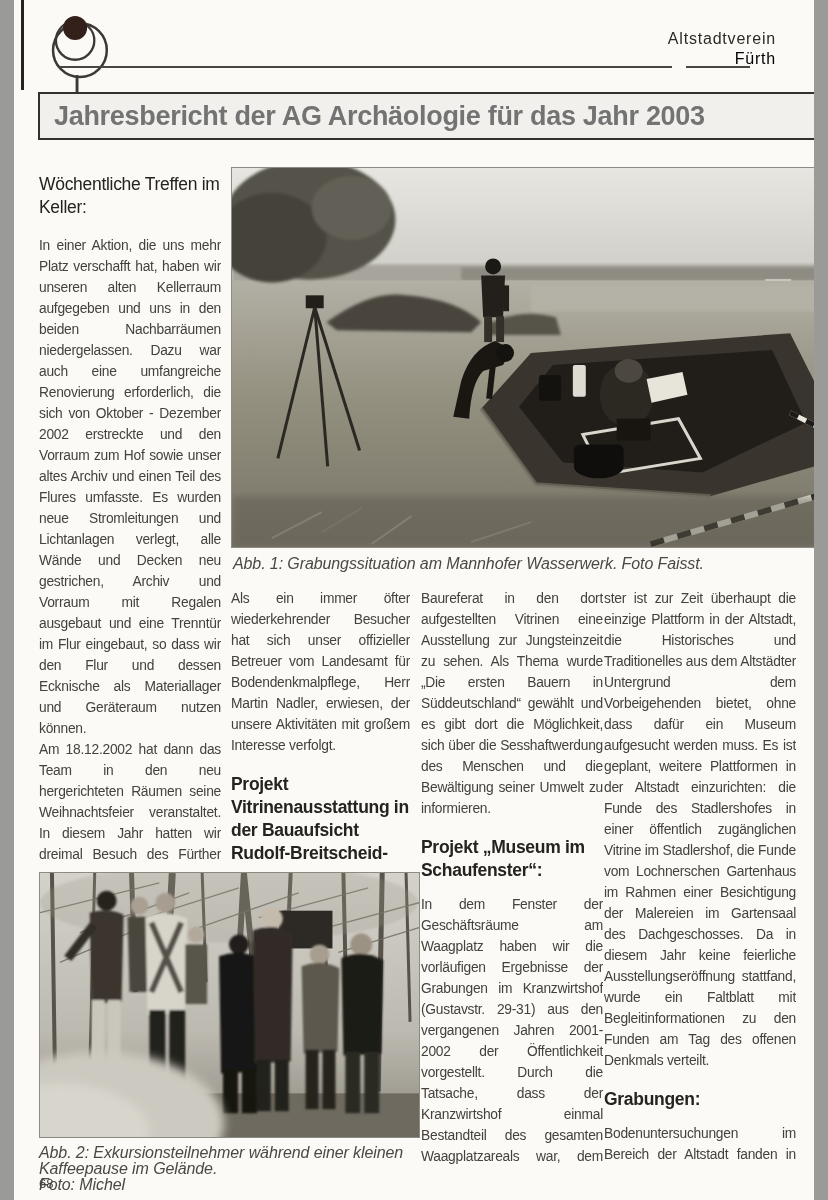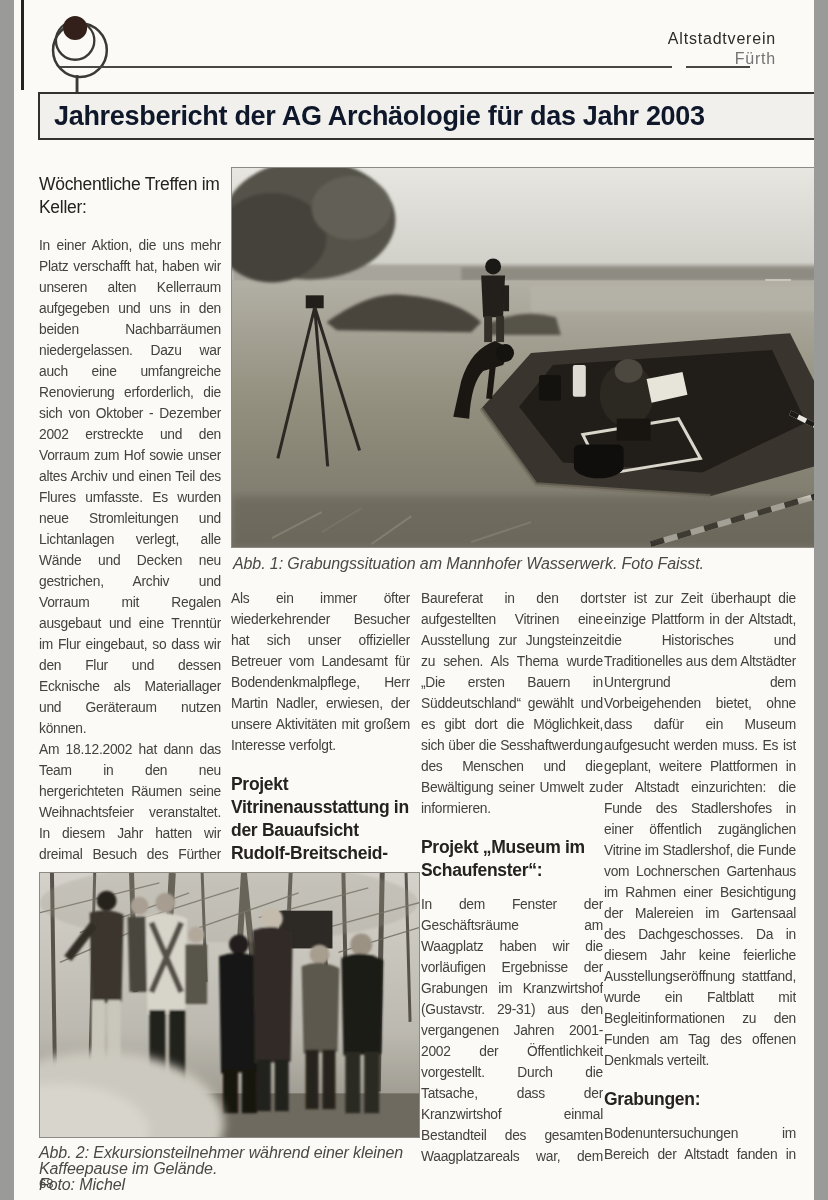--- a/index.html
+++ b/index.html
@@ -24,21 +24,21 @@
   .logo{
     position:absolute;left:16px;top:6px;width:96px;height:96px;
   }
   .org1{
     position:absolute;right:38px;top:30px;
     font-size:16px;letter-spacing:.8px;color:#2e2b27;
     white-space:nowrap;
   }
   .org2{
     position:absolute;right:38px;top:50px;
-    font-size:16px;letter-spacing:.8px;color:#737373;
+    font-size:16px;letter-spacing:.8px;color:#000000;
     white-space:nowrap;
   }
   .rule-a{
     position:absolute;left:46px;top:66px;width:612px;height:0;
     border-top:2px solid #4a4742;
   }
   .rule-b{
     position:absolute;left:672px;top:66px;width:64px;height:0;
     border-top:2px solid #4a4742;
   }
@@ -46,21 +46,21 @@
   .title-box{
     position:absolute;left:24px;top:92px;width:780px;height:48px;
     background:#f1f0ec;
     border:2px solid #34302b;
     box-sizing:border-box;
     display:flex;align-items:center;
   }
   .title-box h1{
     margin:0 0 0 14px;
     font-size:27px;font-weight:bold;letter-spacing:-.3px;
-    color:#0f172a;white-space:nowrap;
+    color:#737373;white-space:nowrap;
   }
   
   .col{
     position:absolute;
     text-align:justify;
     font-size:13.8px;line-height:21px;letter-spacing:-.25px;
     color:#45413c;
     overflow:hidden;
   }
   .col p{margin:0;}

